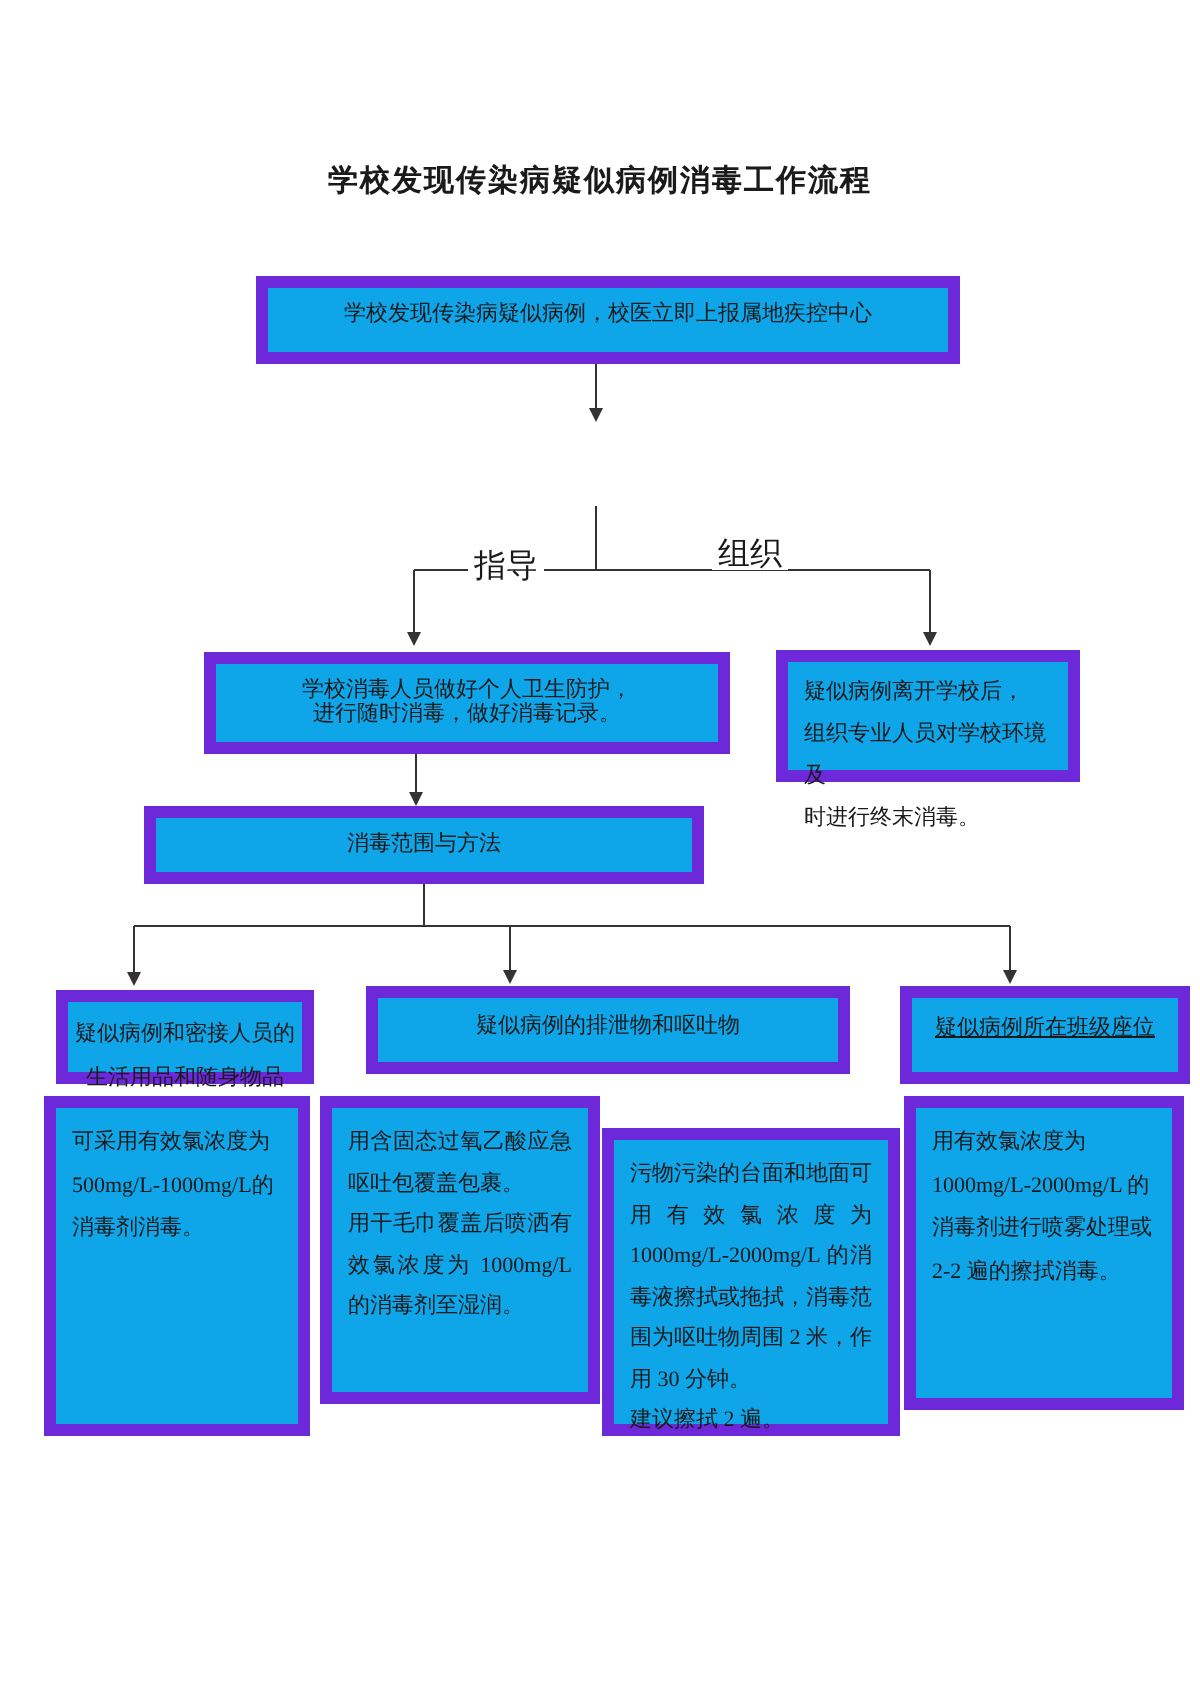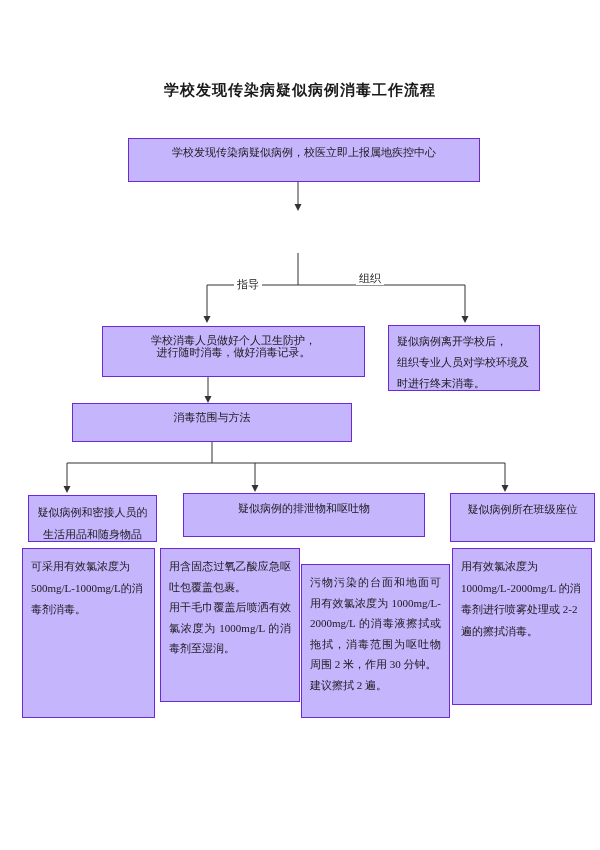--- a/index.html
+++ b/index.html
@@ -11,47 +11,47 @@
     color:#1a1a1a;
     overflow:hidden;
   }
   .title{
     position:absolute;left:0;top:81px;width:600px;
     text-align:center;font-size:15px;font-weight:bold;
     letter-spacing:1px;
   }
   .fbox{
     position:absolute;
-    border:1px solid #6d28d9;
+    border:6px solid #6d28d9;
     font-size:11px;
     line-height:19px;
     box-sizing:border-box;
-    background:#c4b5fd;
+    background:#0ea5e9;
     white-space:pre-line;
   }
   .center{text-align:center;}
   .lines-svg{position:absolute;left:0;top:0;width:600px;height:850px;}
   .branch-label{
     position:absolute;background:#ffffff;
-    font-size:11px;padding:0 3px;line-height:14px;text-align:right;
+    font-size:16px;padding:0 3px;line-height:14px;text-align:right;
   }
   .detail{
     text-align:justify;
     text-justify:inter-character;
     padding:7px 8px;
     line-height:20.5px;
   }
   .b-report{left:128px;top:138px;width:352px;height:44px;padding-top:4px;}
   .b-cdc{left:128px;top:213px;width:355px;height:40px;padding-top:4px;}
   .b-school{left:102px;top:326px;width:263px;height:51px;padding-top:7px;line-height:12px;}
   .b-terminal{left:388px;top:325px;width:152px;height:66px;padding:5px 8px;line-height:21px;text-align:left;}
   .b-scope{left:72px;top:403px;width:280px;height:39px;padding-top:4px;}
   .h-items{left:28px;top:495px;width:129px;height:47px;padding-top:5px;line-height:22px;}
   .h-excreta{left:183px;top:493px;width:242px;height:44px;padding-top:5px;}
-  .h-seat{left:450px;top:493px;width:145px;height:49px;padding-top:6px;}
+  .h-seat{left:450px;top:493px;width:145px;height:49px;padding-top:6px;text-decoration:underline;}
   .d-items{left:22px;top:548px;width:133px;height:170px;line-height:21.5px;text-align:left;}
   .d-vomitpack{left:160px;top:548px;width:140px;height:154px;}
   .d-surface{left:301px;top:548px;width:149px;height:154px;margin-top:16px;}
   .d-seat{left:452px;top:548px;width:140px;height:157px;line-height:21.5px;text-align:left;}
   .lbl-guide{left:234px;top:277px;}
   .lbl-organize{left:356px;top:271px;}
 </style>
 </head>
 <body>
 

